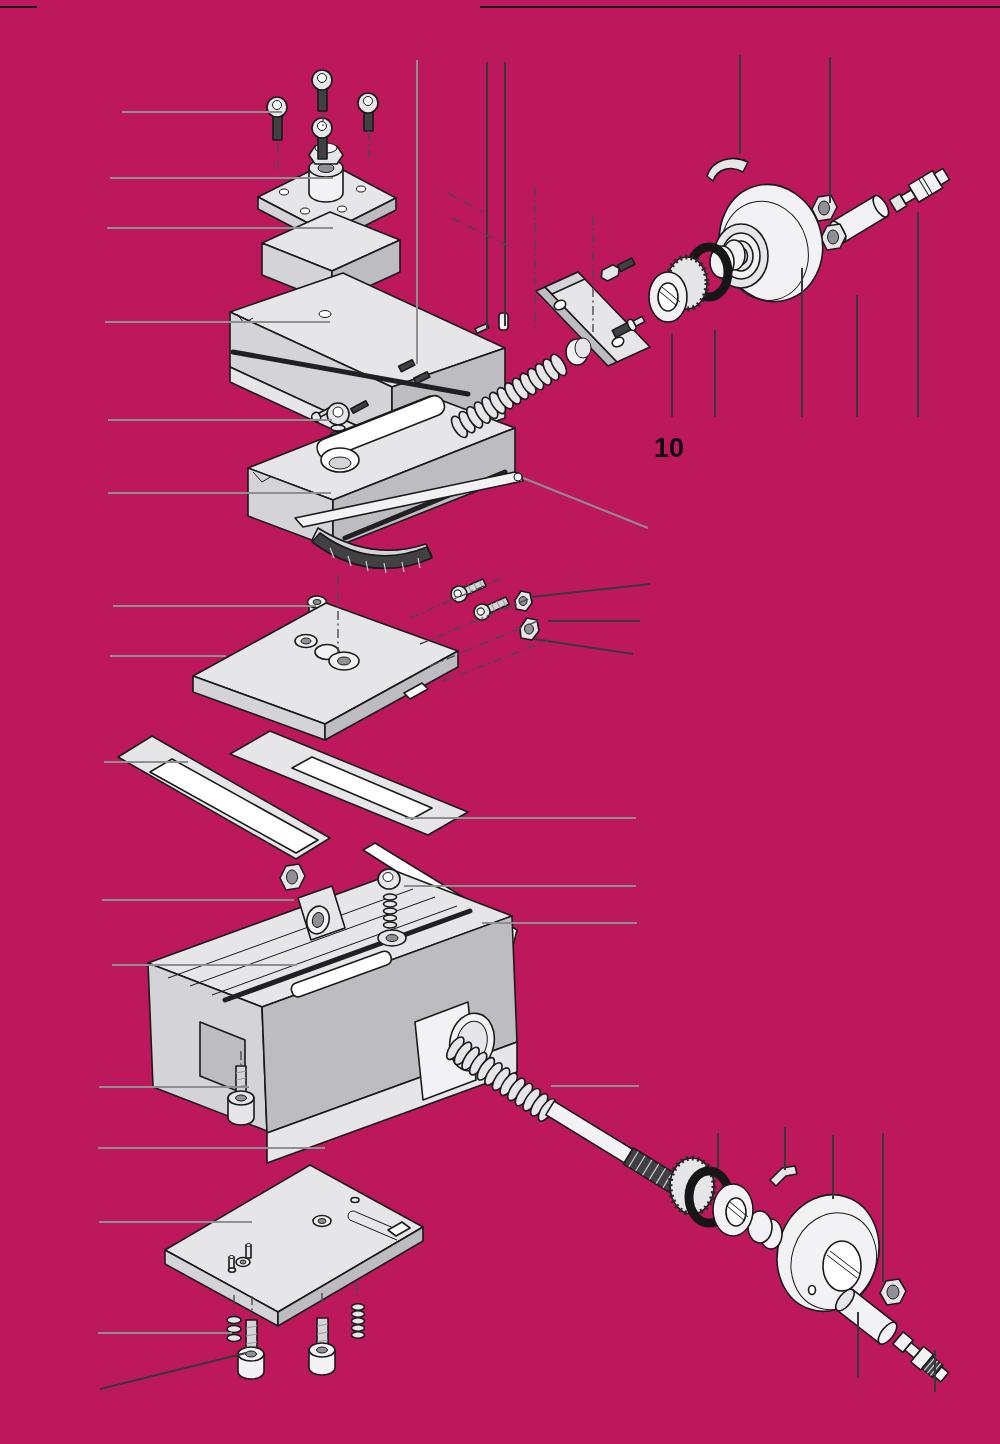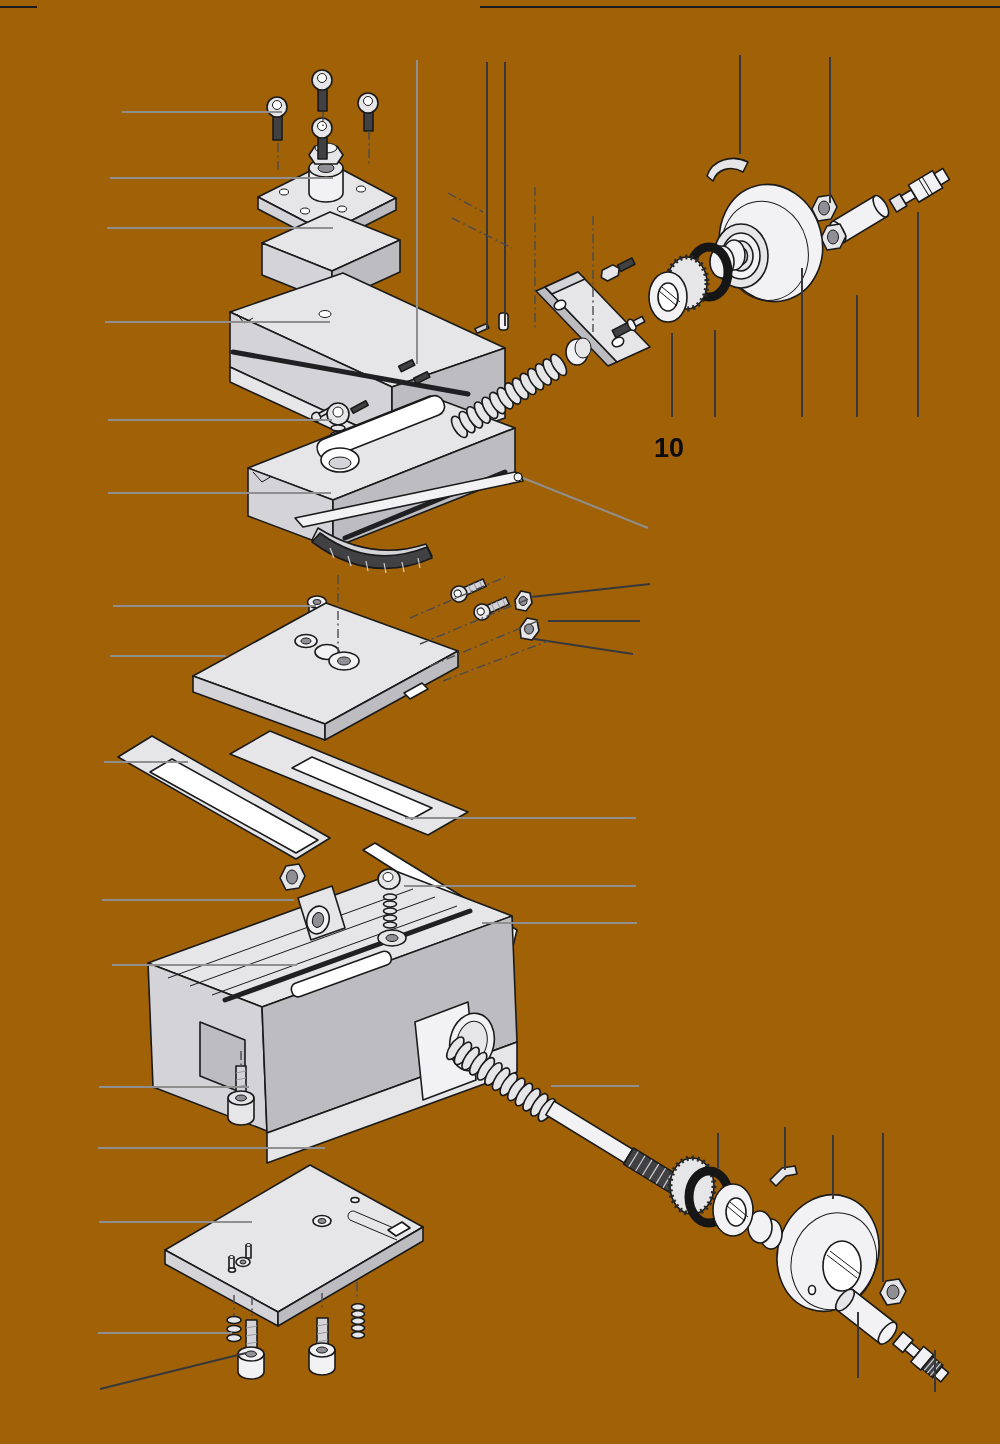--- a/index.html
+++ b/index.html
@@ -1,16 +1,16 @@
 <!DOCTYPE html>
 <html><head>
 <meta charset="utf-8">
 <style>
   html,body{margin:0;padding:0;background:#ffffff;}
-  .page{position:relative;width:1000px;height:1444px;background:#a16207;overflow:hidden;}
+  .page{position:relative;width:1000px;height:1444px;background:#be185d;overflow:hidden;}
   svg{display:block;}
   .ol{stroke:#1a1a1a;stroke-width:1.6;stroke-linejoin:round;stroke-linecap:round;}
   .thin{stroke:#1a1a1a;stroke-width:1;stroke-linejoin:round;}
   .f0{fill:#ffffff;}
   .f1{fill:#f2f2f4;}
   .f2{fill:#e6e6e9;}
   .f3{fill:#d4d4d8;}
   .f4{fill:#bcbcc1;}
   .f5{fill:#8f8f95;}
   .fd{fill:#414144;}

